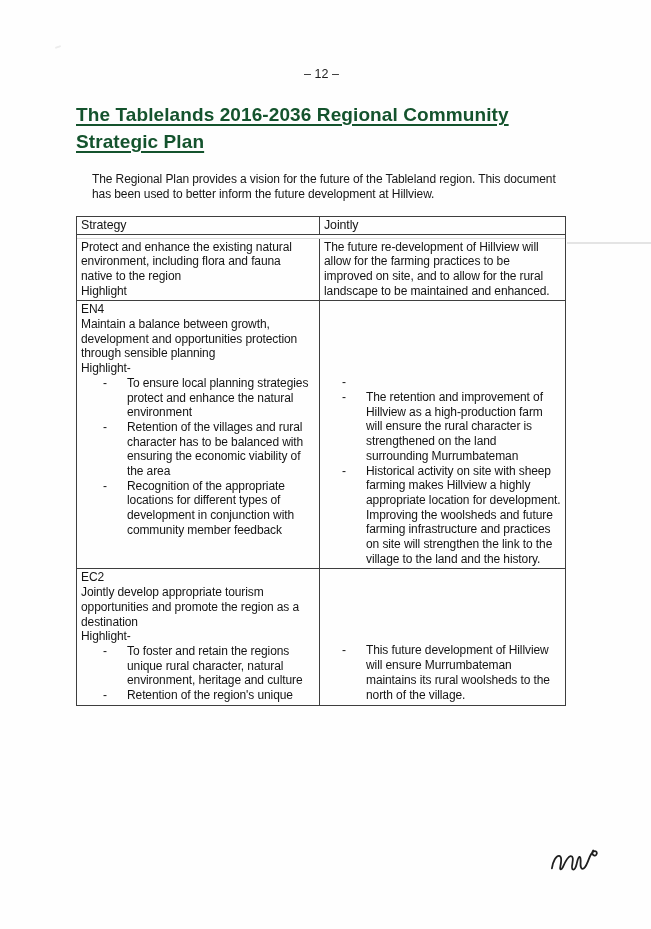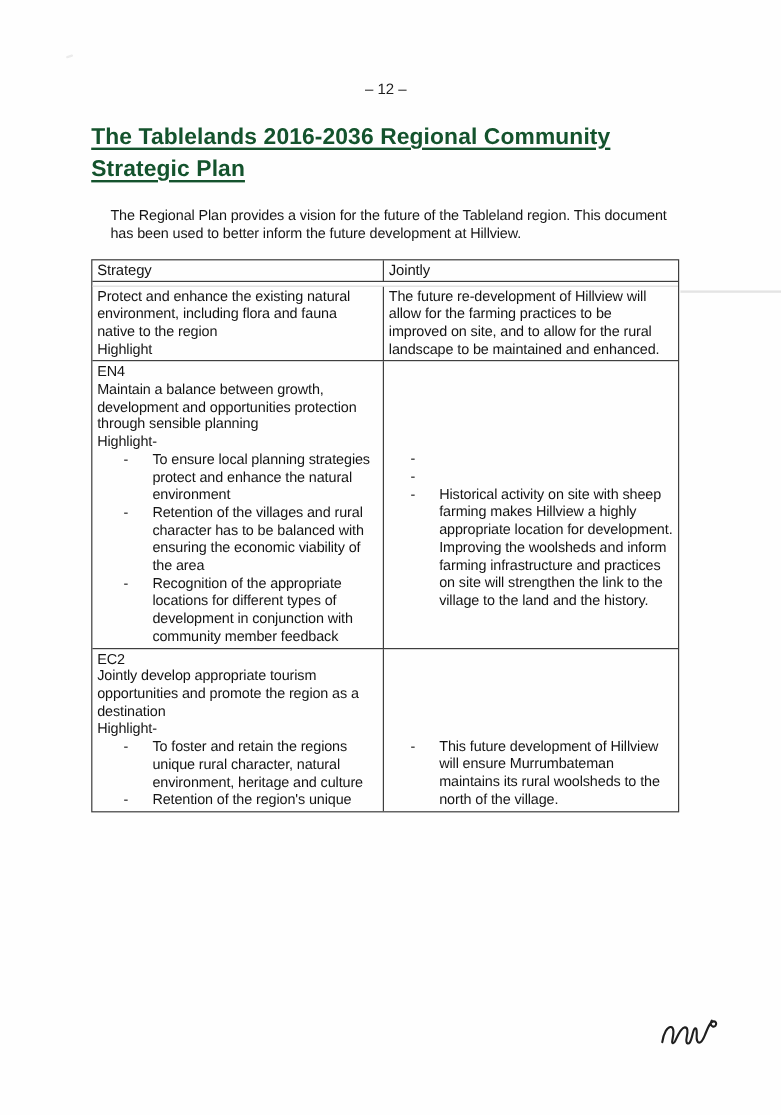--- a/index.html
+++ b/index.html
@@ -141,24 +141,25 @@
             </div>
           </div>
         </div>
         <div class="cr">
           <div class="bullets rpad">
             <div class="bullet">
               <span class="dash">-</span>
             </div>
             <div class="bullet">
               <span class="dash">-</span>
-            </div>
-            <div class="bullet">
-              <span class="dash">-</span>
-              <span class="btxt">Historical activity on site with sheep farming makes Hillview a highly appropriate location for development. Improving the woolsheds and inform farming infrastructure and practices on site will strengthen the link to the village to the land and the history.</span>
+              <span class="btxt">The retention and improvement of Hillview as a high-production farm will ensure the rural character is strengthened on the land surrounding Murrumbateman</span>
+            </div>
+            <div class="bullet">
+              <span class="dash">-</span>
+              <span class="btxt">Historical activity on site with sheep farming makes Hillview a highly appropriate location for development. Improving the woolsheds and future farming infrastructure and practices on site will strengthen the link to the village to the land and the history.</span>
             </div>
           </div>
         </div>
       </div>
 
       <div class="trow row-sect">
         <div class="cl">
           <p>EC2</p>
           <p>Jointly develop appropriate tourism opportunities and promote the region as a destination</p>
           <p class="hl">Highlight-</p>

